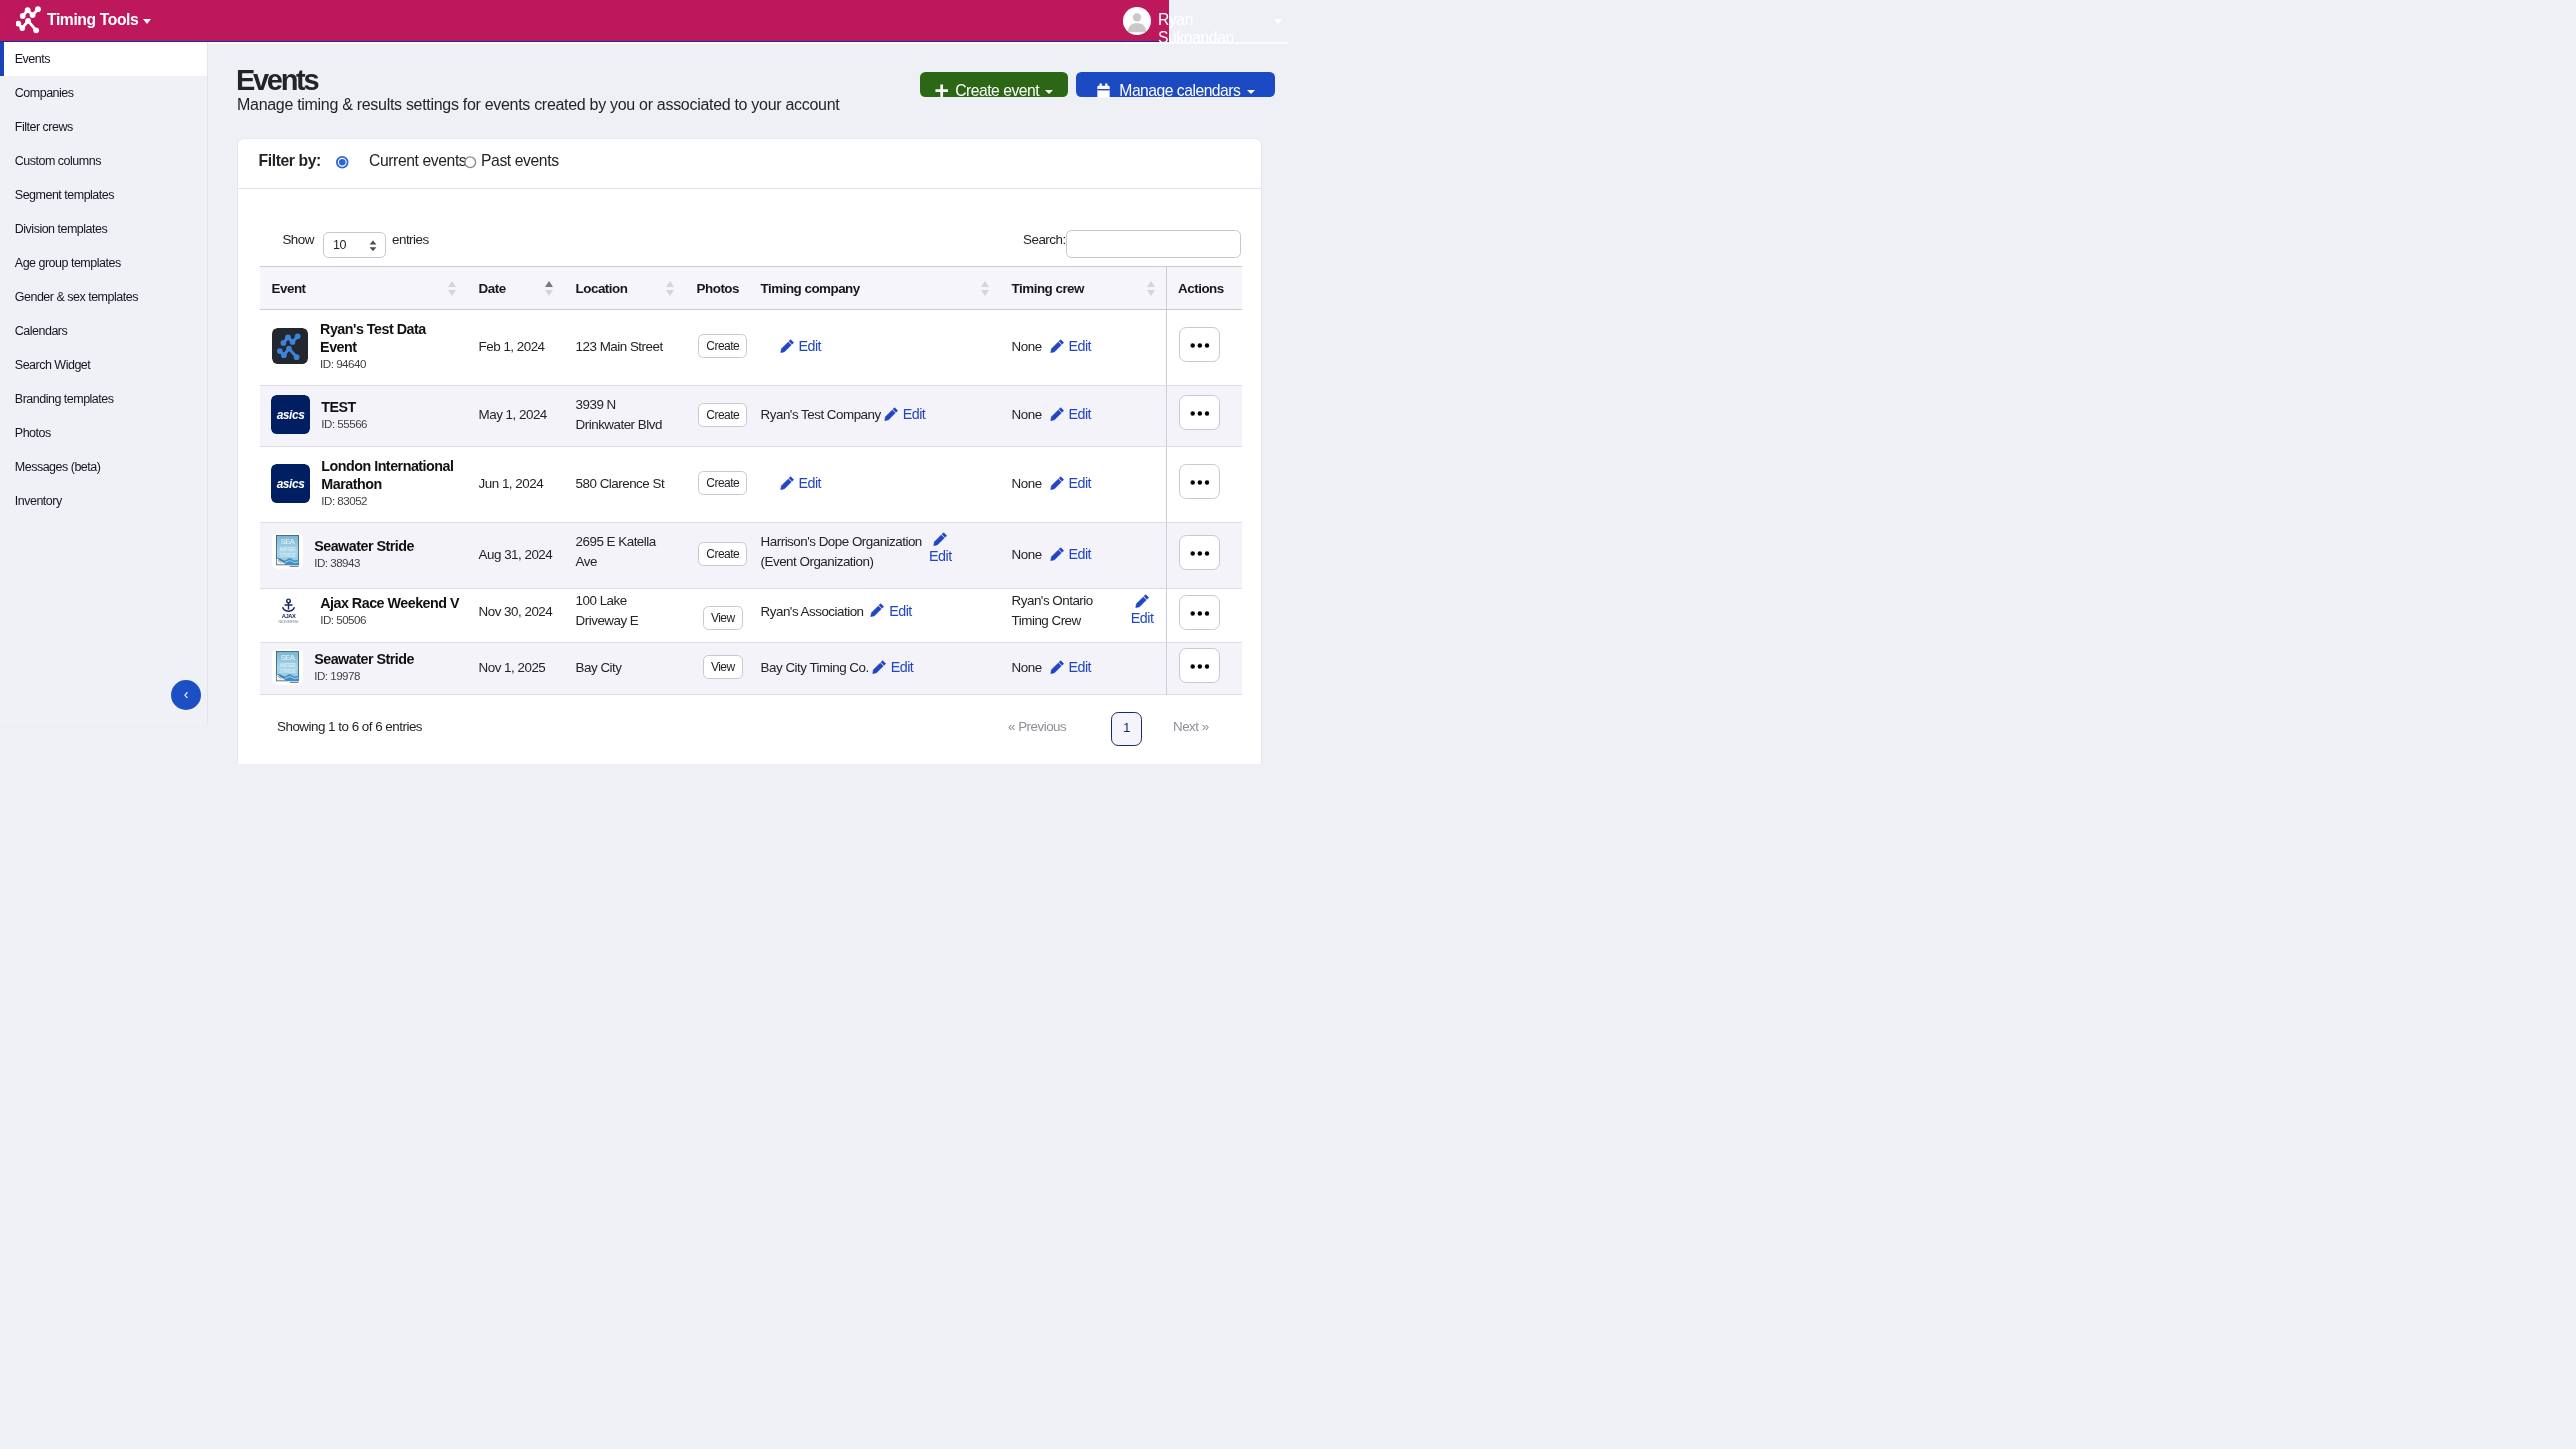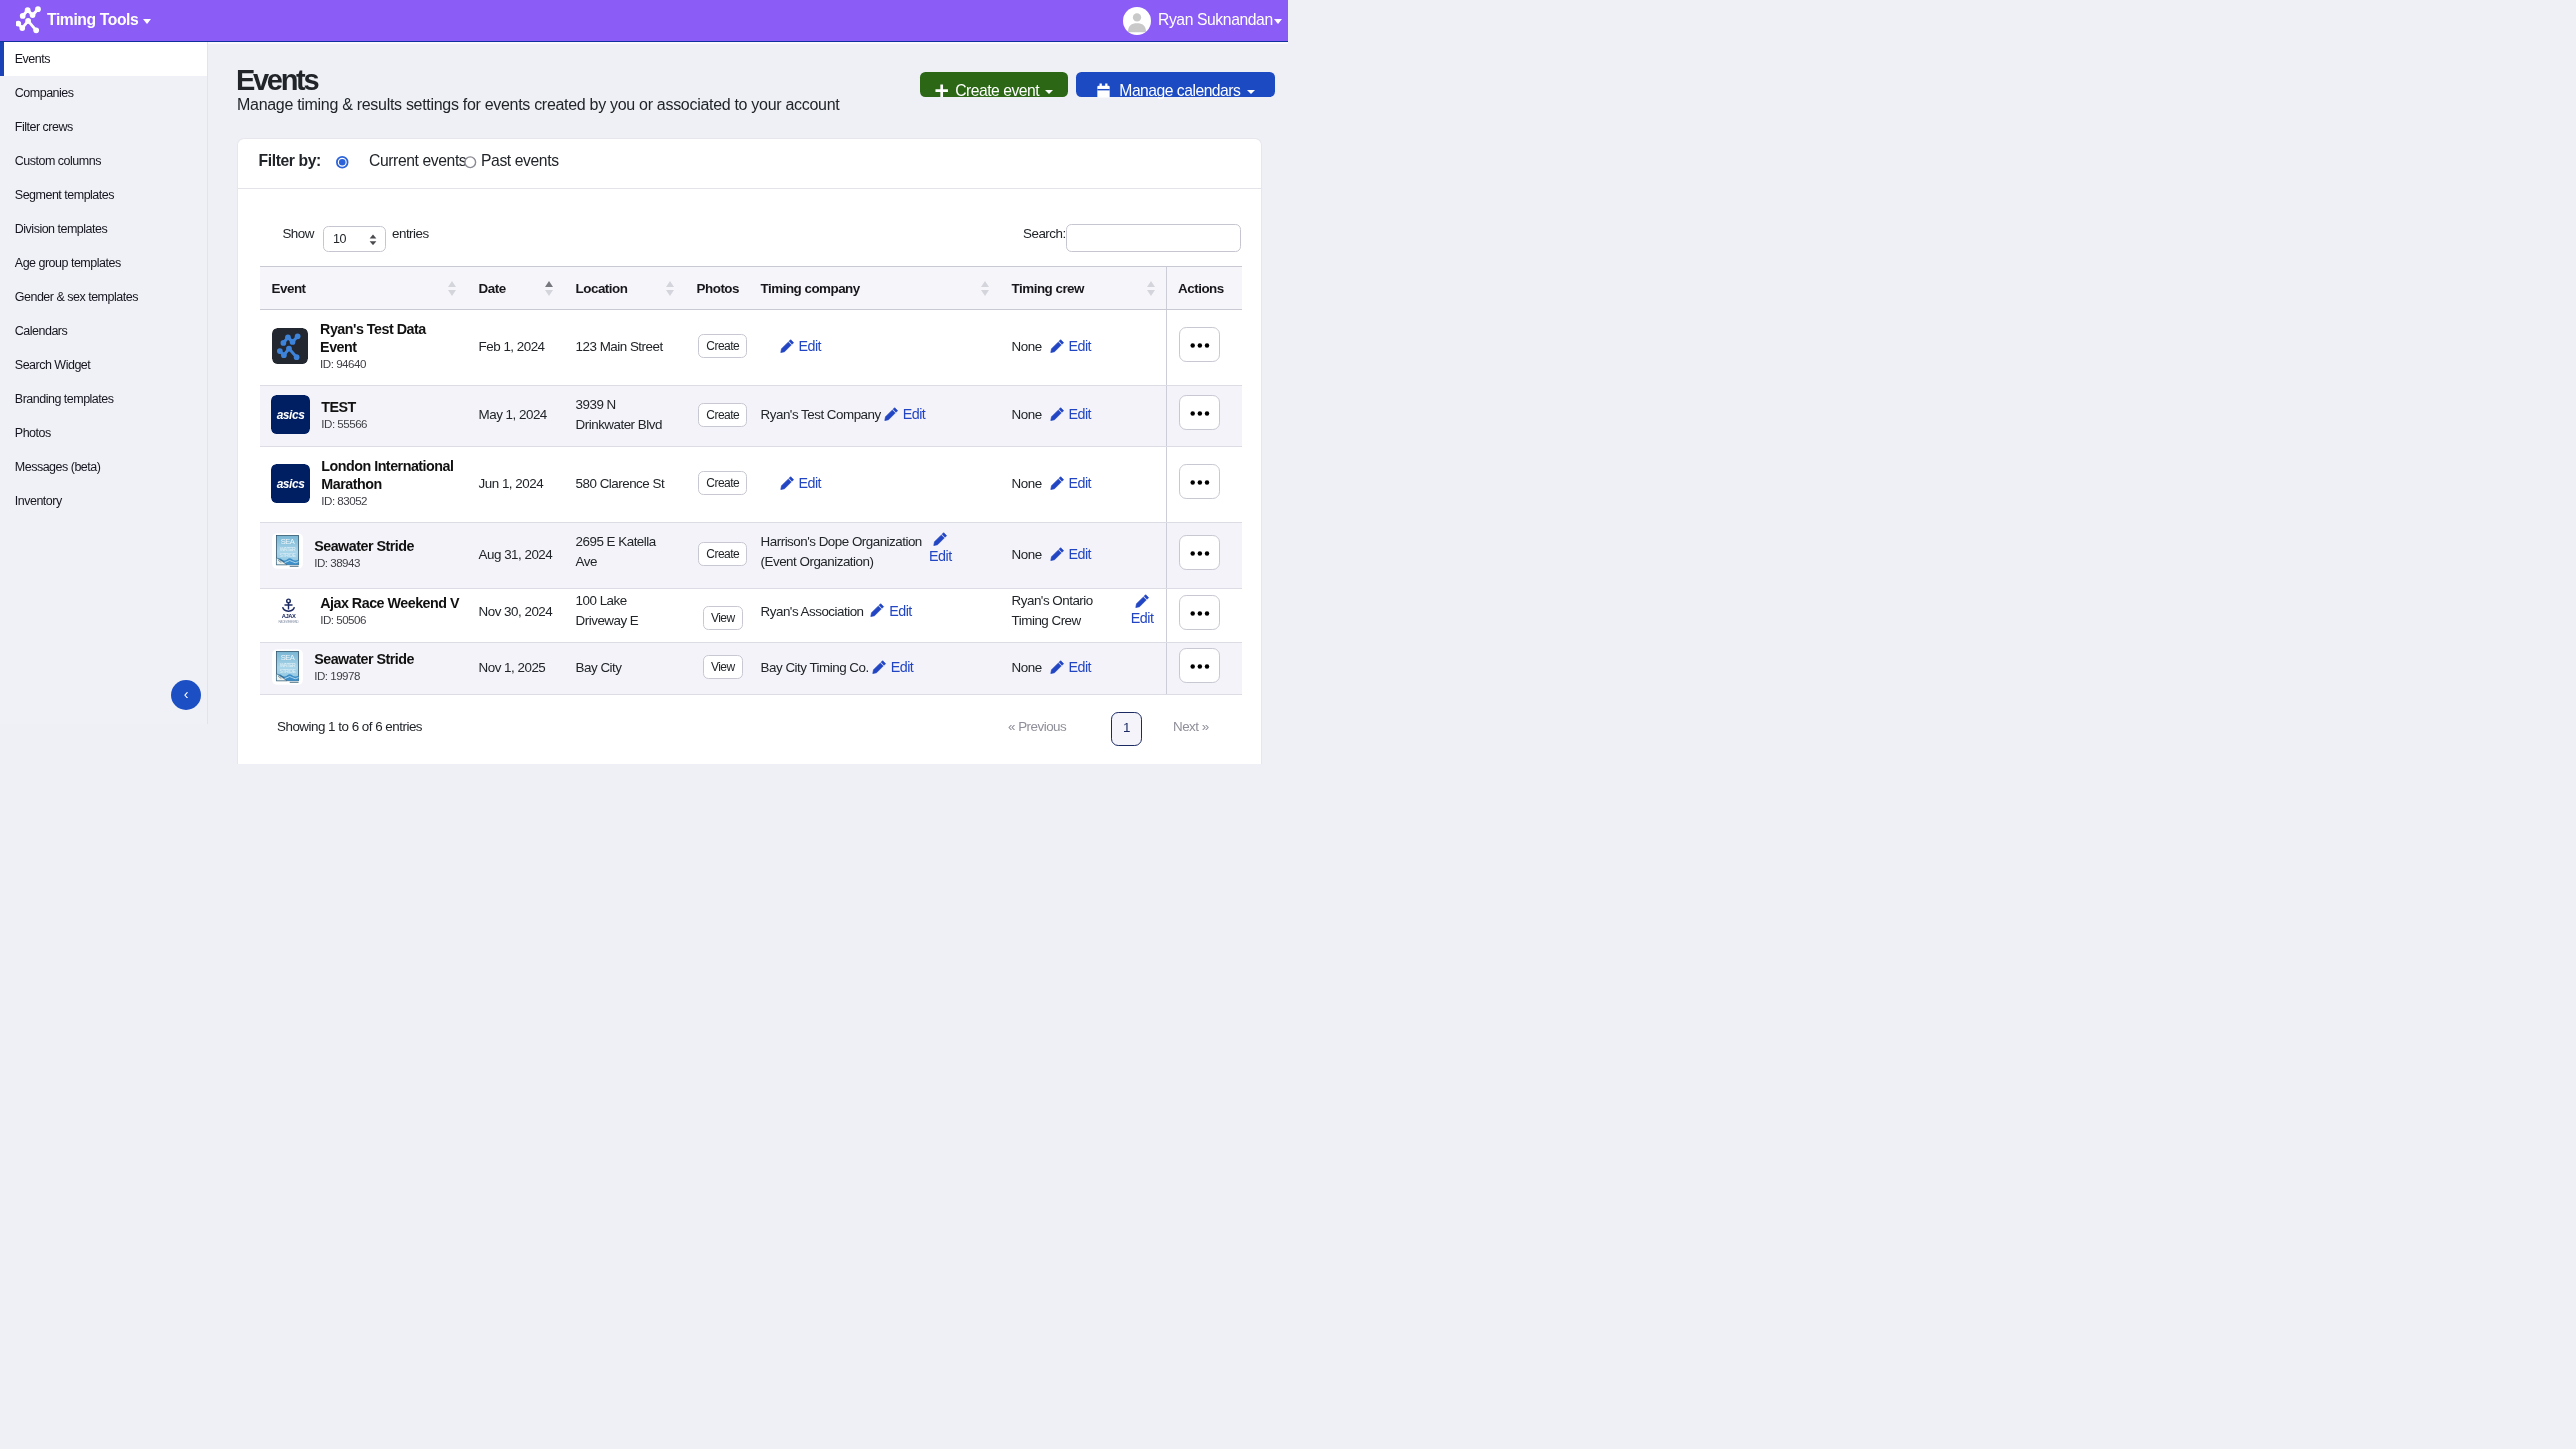--- a/index.html
+++ b/index.html
@@ -1,20 +1,20 @@
 <!DOCTYPE html>
 <html style="font-size:14.3px"><head>
 <meta charset="utf-8">
 <style>
 * { margin:0; padding:0; box-sizing:border-box; font-family:"Liberation Sans", sans-serif; }
 html,body { width:1288px; height:725px; overflow:hidden; }
 body { background:#eef0f5; letter-spacing:-0.035em; color:#212529; }
 
 
-.nav { position:absolute; left:0; top:0; width:1288px; height:42px; background:#8b5cf6; border-bottom:0.9px solid #10309e; z-index:10; }
+.nav { position:absolute; left:0; top:0; width:1169px; height:42px; background:#be185d; border-bottom:0.9px solid #10309e; z-index:10; }
 .brand-logo { position:absolute; left:16px; top:6.3px; }
 .brand { position:absolute; left:47px; top:10.7px; color:#fff; font-size:15.7px; font-weight:bold; letter-spacing:-0.4px; }
 .caret { display:inline-block; width:0; height:0; border-left:4.5px solid transparent; border-right:4.5px solid transparent; border-top:5.4px solid #fff; vertical-align:middle; }
 .brand-caret { position:absolute; left:143px; top:19px; }
 .avatar { position:absolute; left:1123px; top:7.2px; width:28px; height:28px; border-radius:50%; background:#fff; overflow:hidden; }
 .user { position:absolute; left:1158px; top:10.7px; color:#fff; font-size:15.7px; letter-spacing:-0.4px; }
 .user-caret { position:absolute; left:1274px; top:19px; }
 
 
 .sidebar { position:absolute; left:0; top:42px; width:208px; height:682px; background:#f0f1f6; border-right:0.9px solid #e3e3ea; }
@@ -33,21 +33,21 @@
 
 
 .card { position:absolute; left:237px; top:138px; width:1025px; height:626px; background:#fff; border:0.9px solid #e6e6ec; border-radius:7.2px 7.2px 0 0; border-bottom:none; }
 .filter { position:relative; height:50px; border-bottom:0.9px solid #e3e3ea; font-size:15.7px; letter-spacing:-0.4px; }
 .filter .lbl { position:absolute; left:20.6px; top:13px; font-weight:bold; font-size:15.7px; }
 .radio { position:absolute; top:17px; width:12.5px; height:12.5px; }
 .filter .t1 { position:absolute; left:131px; top:12.5px; }
 .filter .t2 { position:absolute; left:243px; top:12.5px; }
 
 
-.ctrl { position:absolute; top:80px; left:22px; width:981px; height:36px; font-size:13.4px;text-decoration:underline; }
+.ctrl { position:absolute; top:86px; left:22px; width:981px; height:36px; font-size:13.4px;text-decoration:underline; }
 .ctrl .show { position:absolute; left:22.4px; top:7.2px; }
 .sel { position:absolute; left:63px; top:6.7px; width:63px; height:26px; border:0.9px solid #c6c6d0; border-radius:5.4px; background:#fff; font-size:12.5px; line-height:24px; padding-left:9px; }
 .sel .ud { position:absolute; right:8px; top:7.2px; }
 .ctrl .entries { position:absolute; left:132px; top:7.2px; }
 .ctrl .searchl { position:absolute; left:763px; top:7.2px; }
 .ctrl .searchbox { position:absolute; left:806px; top:4.9px; width:175px; height:28px; border:0.9px solid #c6c6d0; border-radius:5.4px; background:#fff; }
 
 
 table { position:absolute; left:22px; top:127px; width:981px; border-collapse:collapse; table-layout:fixed; font-size:13.4px; line-height:19px; }
 th { border-top:0.9px solid #c9c9d4; border-bottom:0.9px solid #c9c9d4; background:#f6f6fa; height:43px; text-align:left; font-size:13.4px; color:#18181c; padding:0 0 0 11.6px; position:relative; }

